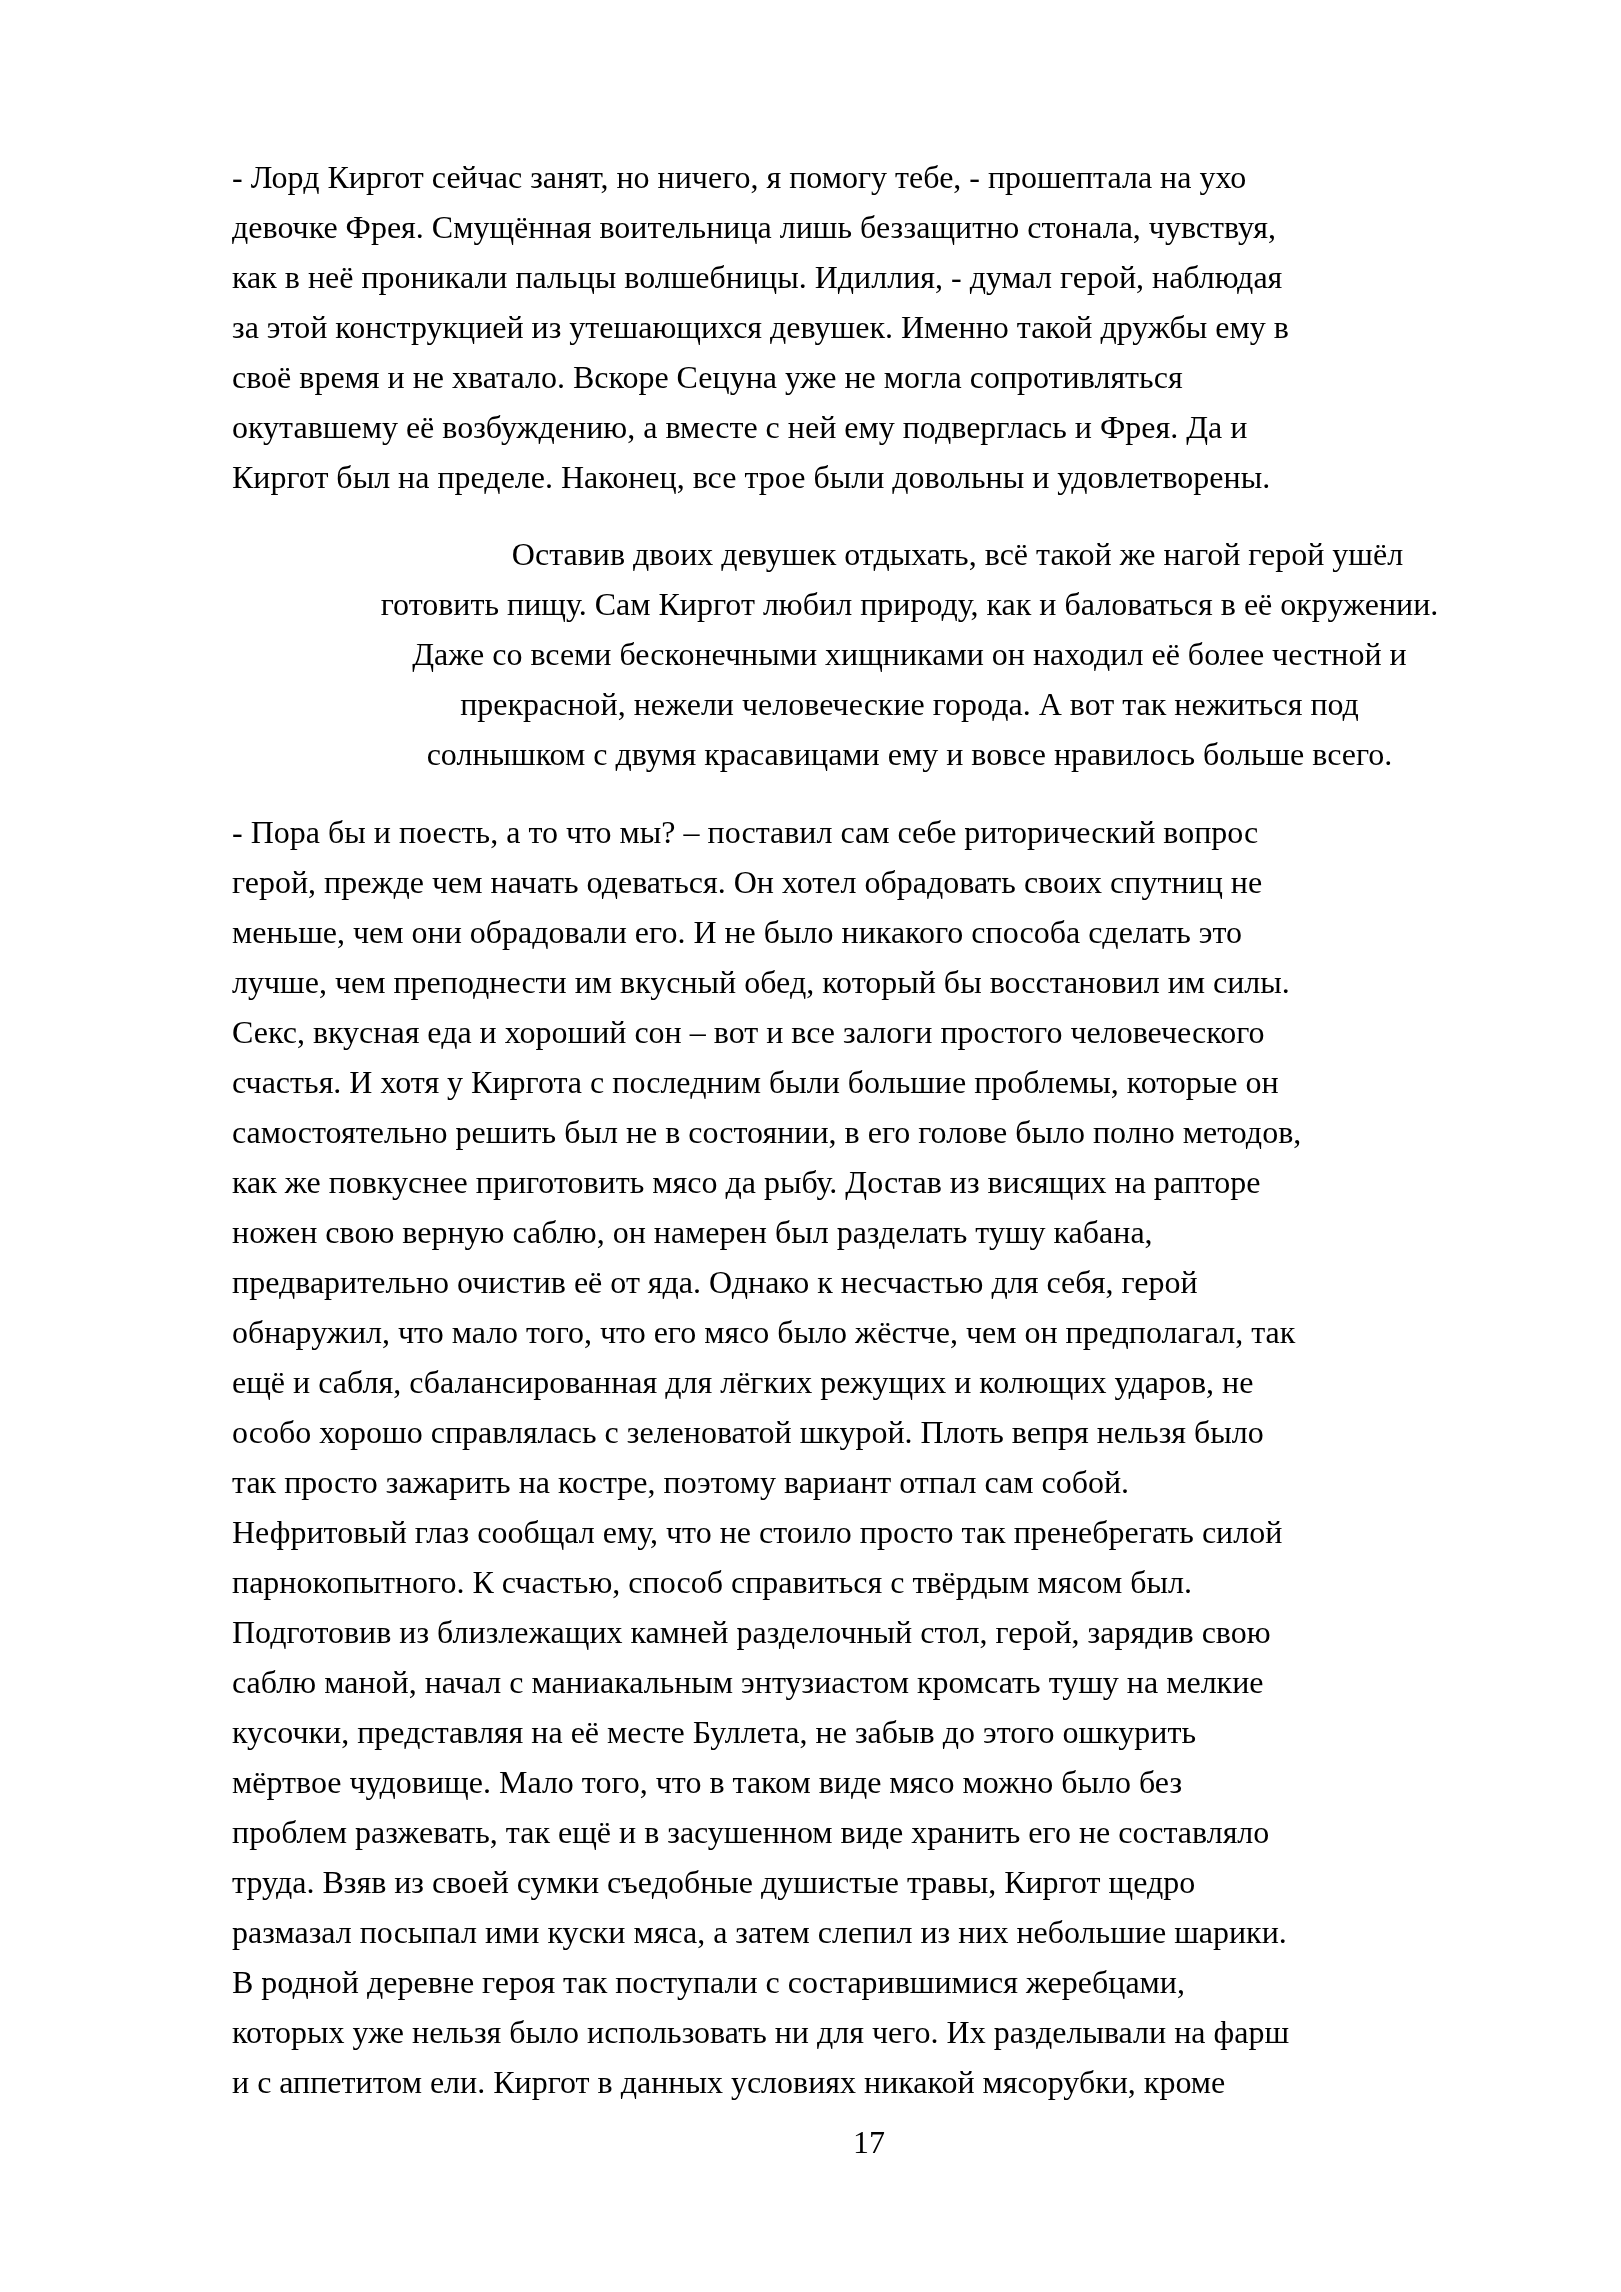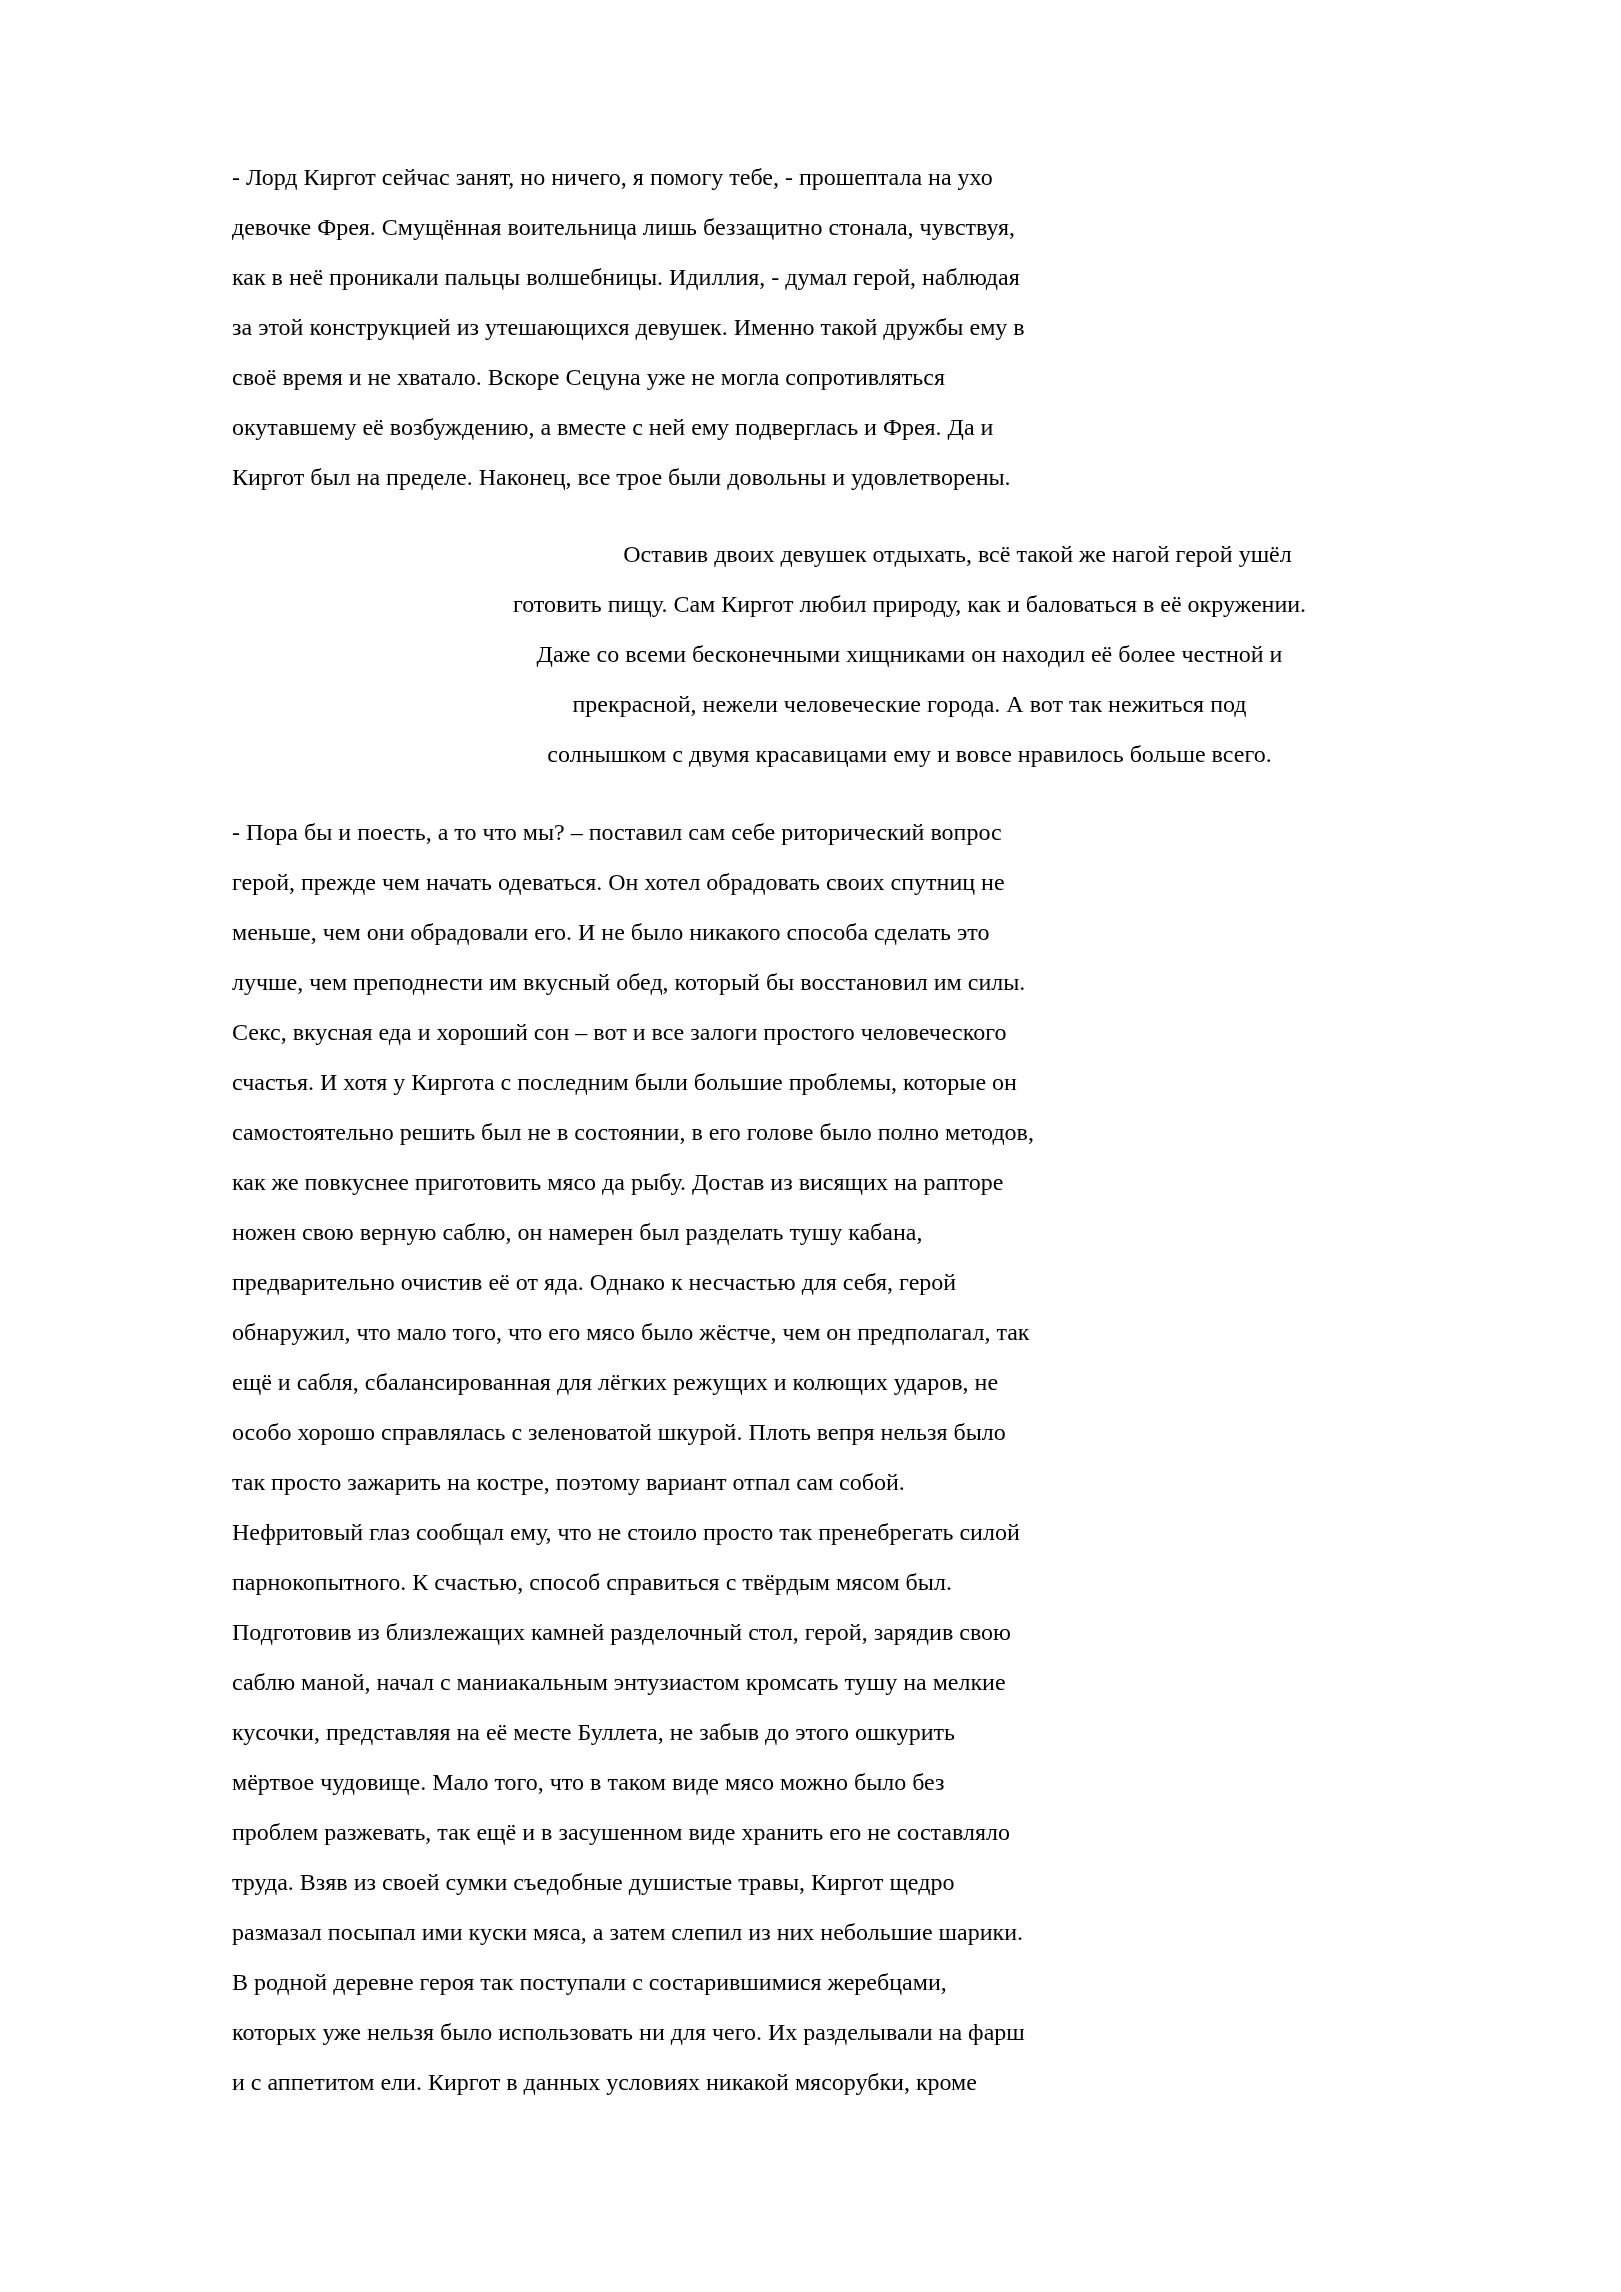--- a/index.html
+++ b/index.html
@@ -18,21 +18,21 @@
   }
   .text-block {
     position: absolute;
     left: 232px;
     top: 152px;
     width: 1355px;
   }
   .para {
     margin: 0 0 27.4px 0;
     padding: 0;
-    font-size: 24px;
+    font-size: 32px;
     line-height: 50px;
     text-align: left;
     white-space: pre-line;   
     color: #000000;
   }
   .para.indented {
     text-indent: 96px;       
     text-align: center;
   }
   .page-number {
@@ -83,14 +83,15 @@
 саблю маной, начал с маниакальным энтузиастом кромсать тушу на мелкие
 кусочки, представляя на её месте Буллета, не забыв до этого ошкурить
 мёртвое чудовище. Мало того, что в таком виде мясо можно было без
 проблем разжевать, так ещё и в засушенном виде хранить его не составляло
 труда. Взяв из своей сумки съедобные душистые травы, Киргот щедро
 размазал посыпал ими куски мяса, а затем слепил из них небольшие шарики.
 В родной деревне героя так поступали с состарившимися жеребцами,
 которых уже нельзя было использовать ни для чего. Их разделывали на фарш
 и с аппетитом ели. Киргот в данных условиях никакой мясорубки, кроме</p>
   </div>
+  <div class="page-number">17</div>
 </div>
 
 
 </body></html>

